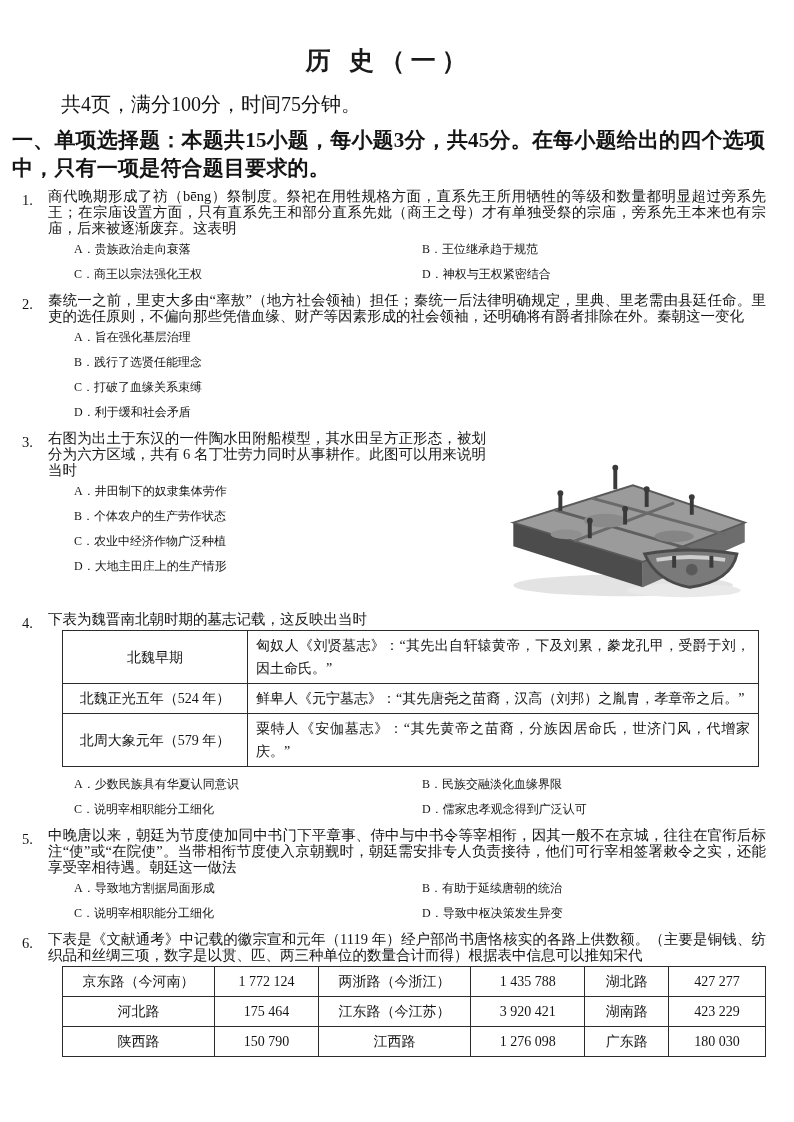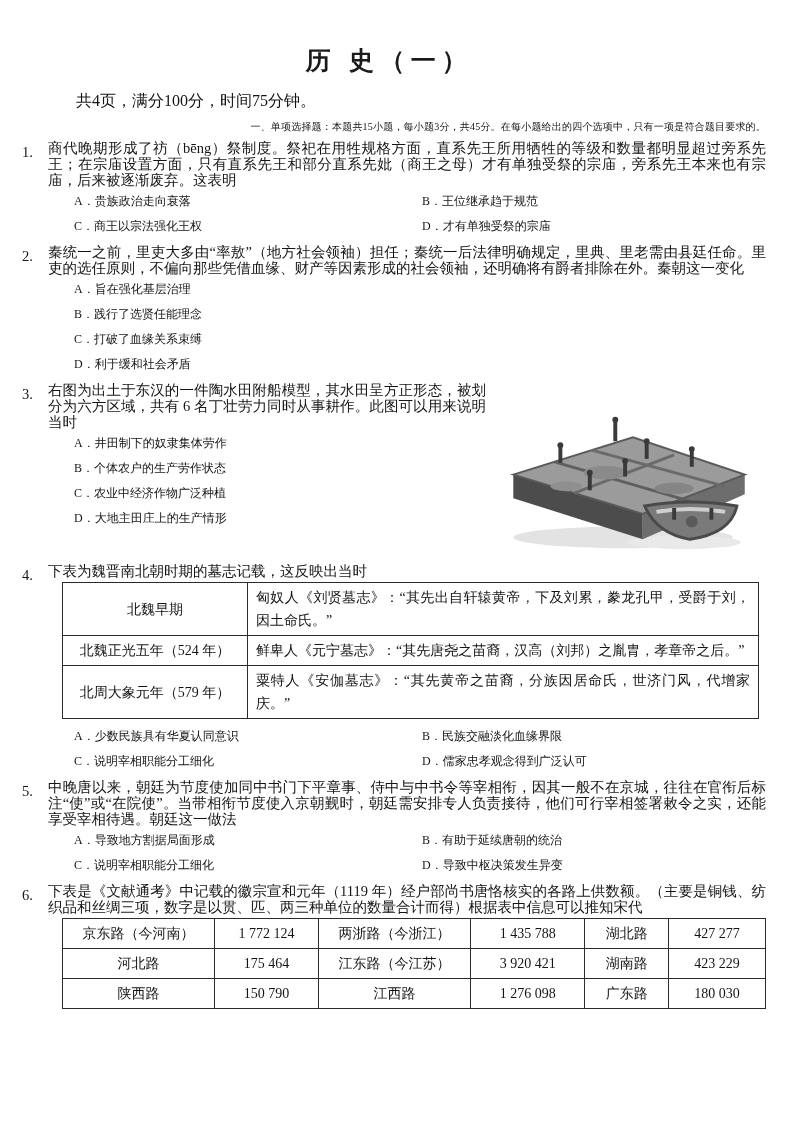--- a/index.html
+++ b/index.html
@@ -6,22 +6,22 @@
   body{
     width:794px;height:1122px;background:#ffffff;color:#141414;
     font-family:"Liberation Serif","DejaVu Serif",serif;
     overflow:hidden;
   }
   .page{position:relative;width:794px;height:843px;box-sizing:border-box;padding:44px 28px 7px 12px;border-radius:16px;}
   .title{
     text-align:center;font-size:25px;font-weight:bold;letter-spacing:6px;
     margin:0 0 14px 0;color:#1a1a1a;
   }
-  .subtitle{font-size:16px;margin:0 0 8px 64px;}
-  .section-header{font-size:10px;font-weight:normal;margin:0 0 6px 0;letter-spacing:0.2px;text-align:right;}
+  .subtitle{font-size:20px;margin:0 0 8px 49px;}
+  .section-header{font-size:21px;font-weight:bold;margin:0 0 6px 0;letter-spacing:0.2px;}
   .question{display:flex;margin-bottom:5px;}
   .qnum{width:36px;flex:0 0 36px;font-size:14.5px;line-height:25px;padding-left:10px;box-sizing:border-box;}
   .qbody{flex:1;min-width:0;}
   .stem{font-size:14.5px;line-height:16px;text-align:justify;}
   .opts{padding-left:26px;margin-top:1px;}
   .opts .opt{font-size:12px;line-height:25px;}
   .opts.two-col{display:grid;grid-template-columns:348px 1fr;}
   .q3-image-wrap{float:right;width:268px;height:152px;margin:22px 2px 2px 10px;}
   table.dtable{border-collapse:collapse;margin:3px 0 5px 14px;}
   table.dtable td{
@@ -49,21 +49,21 @@
   <div class="section-header">一、单项选择题：本题共15小题，每小题3分，共45分。在每小题给出的四个选项中，只有一项是符合题目要求的。</div>
 
   <div class="question">
     <div class="qnum">1.</div>
     <div class="qbody">
       <div class="stem">商代晚期形成了祊（bēng）祭制度。祭祀在用牲规格方面，直系先王所用牺牲的等级和数量都明显超过旁系先王；在宗庙设置方面，只有直系先王和部分直系先妣（商王之母）才有单独受祭的宗庙，旁系先王本来也有宗庙，后来被逐渐废弃。这表明</div>
       <div class="opts two-col">
         <div class="opt">A．贵族政治走向衰落</div>
         <div class="opt">B．王位继承趋于规范</div>
         <div class="opt">C．商王以宗法强化王权</div>
-        <div class="opt">D．才有单独受祭的宗庙</div>
+        <div class="opt">D．神权与王权紧密结合</div>
       </div>
     </div>
   </div>
 
   <div class="question">
     <div class="qnum">2.</div>
     <div class="qbody">
       <div class="stem">秦统一之前，里吏大多由“率敖”（地方社会领袖）担任；秦统一后法律明确规定，里典、里老需由县廷任命。里吏的选任原则，不偏向那些凭借血缘、财产等因素形成的社会领袖，还明确将有爵者排除在外。秦朝这一变化</div>
       <div class="opts">
         <div class="opt">A．旨在强化基层治理</div>

